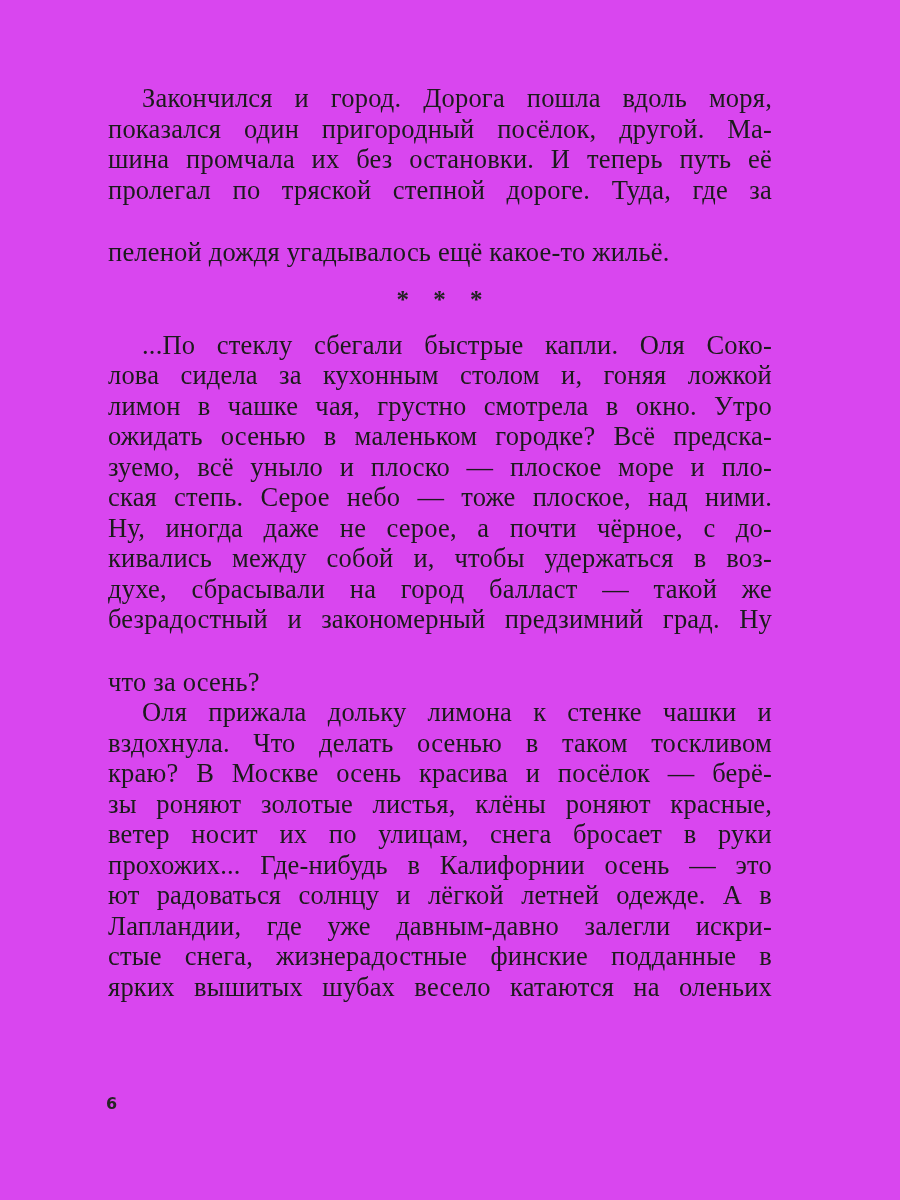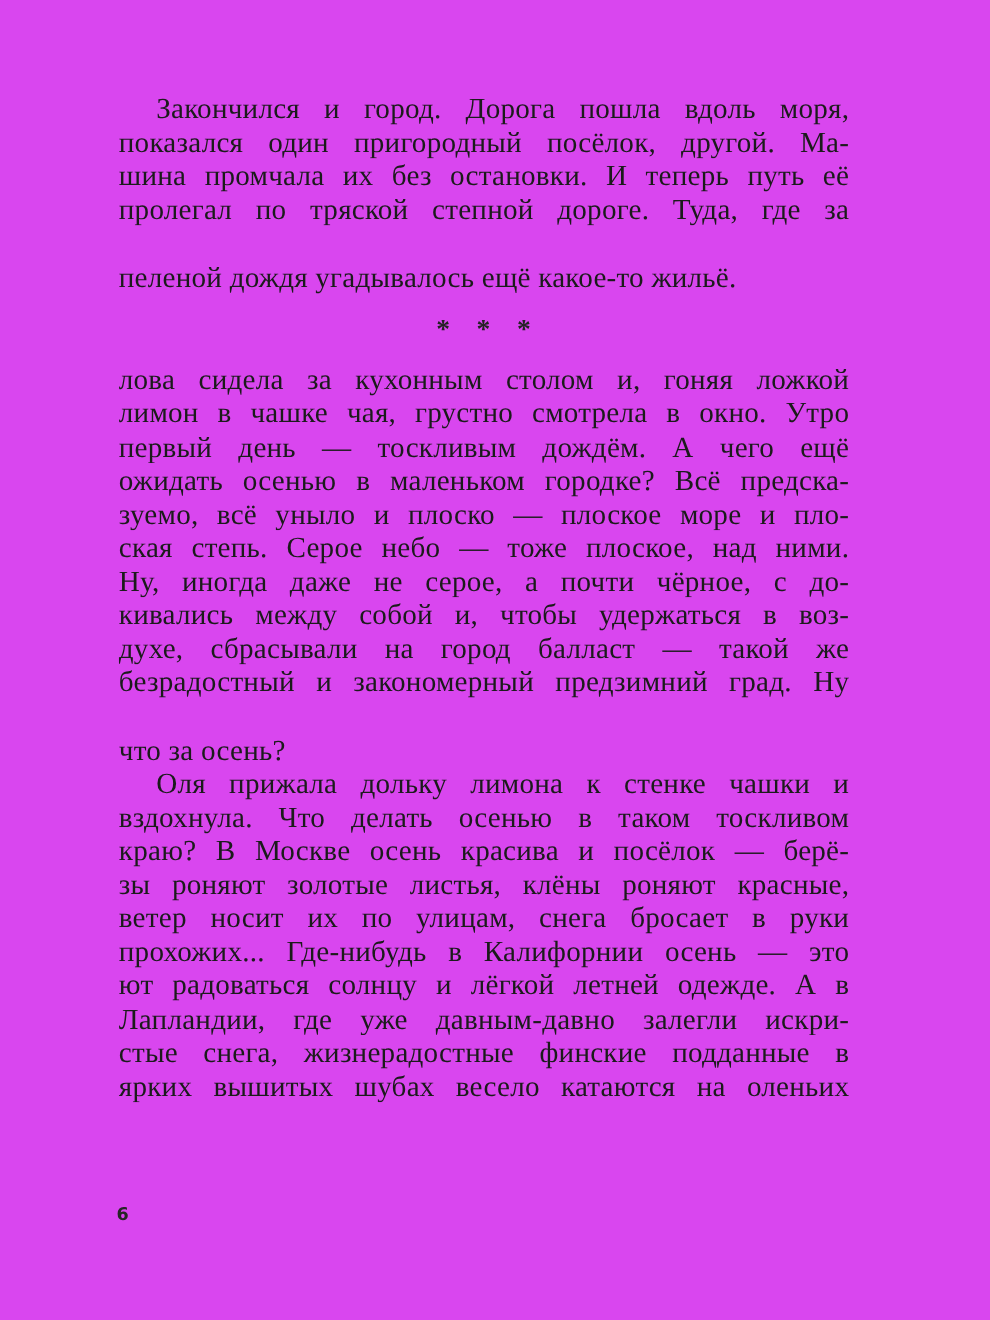--- a/index.html
+++ b/index.html
@@ -61,23 +61,23 @@
       <div class="line indent">Закончился и город. Дорога пошла вдоль моря,</div>
       <div class="line">показался один пригородный посёлок, другой. Ма-</div>
       <div class="line">шина промчала их без остановки. И теперь путь её</div>
       <div class="line">пролегал по тряской степной дороге. Туда, где за</div>
       <div class="line endline">пеленой дождя угадывалось ещё какое-то жильё.</div>
     </div>
 
     <div class="separator">* * *</div>
 
     <div>
+      <div class="line indent">...По стеклу сбегали быстрые капли. Оля Соко-</div>
       <div class="line">лова сидела за кухонным столом и, гоняя ложкой</div>
       <div class="line">лимон в чашке чая, грустно смотрела в окно. Утро</div>
-      <div class="line">первый день — тоскливым дождём. А чего ещё</div>
       <div class="line">ожидать осенью в маленьком городке? Всё предска-</div>
       <div class="line">зуемо, всё уныло и плоско — плоское море и пло-</div>
       <div class="line">ская степь. Серое небо — тоже плоское, над ними.</div>
       <div class="line">Ну, иногда даже не серое, а почти чёрное, с до-</div>
       <div class="line">кивались между собой и, чтобы удержаться в воз-</div>
       <div class="line">духе, сбрасывали на город балласт — такой же</div>
       <div class="line">безрадостный и закономерный предзимний град. Ну</div>
       <div class="line endline">что за осень?</div>
     </div>
 

